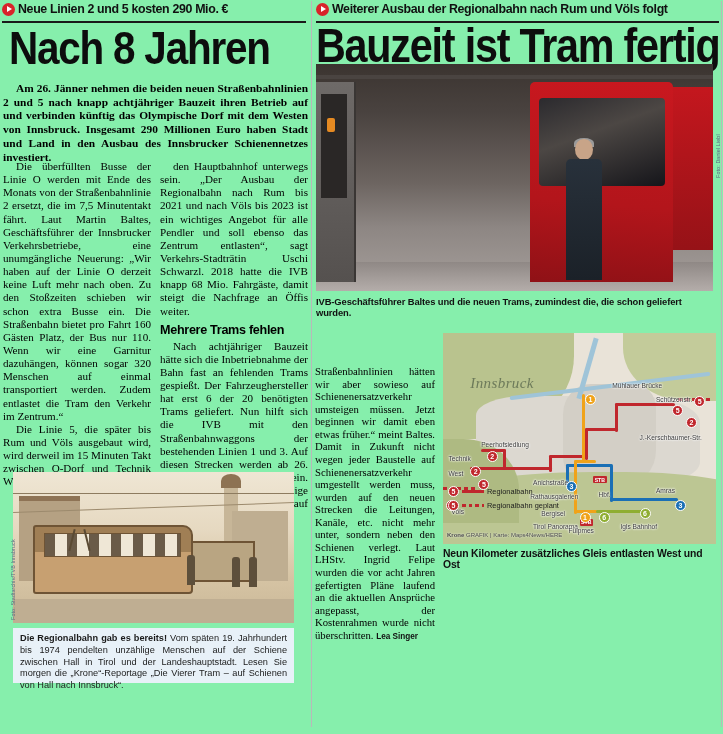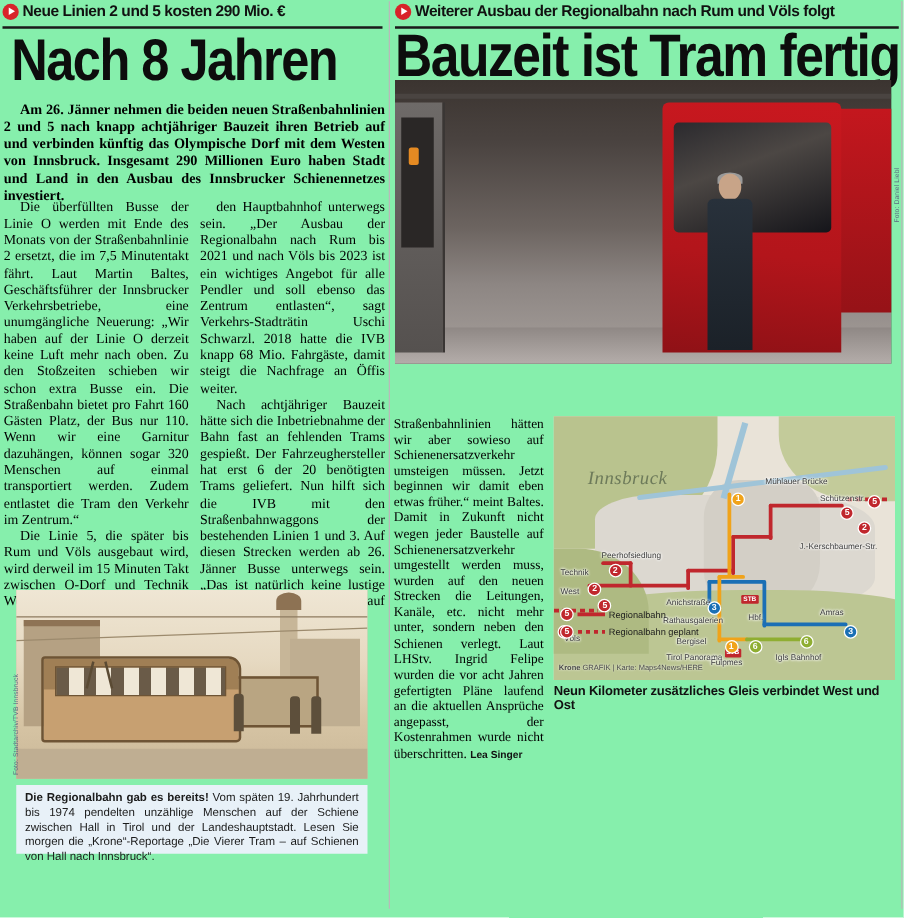--- a/index.html
+++ b/index.html
@@ -207,21 +207,21 @@
      background: linear-gradient(#8f8885,#b4adaa); }
 
   .cap-right {
     position: absolute; left: 316px; top: 296px; width: 400px;
     font-family: "Liberation Sans", sans-serif;
     font-size: 9.4px; font-weight: 700; color: #111; letter-spacing: -0.1px;
   }
 
   
   .right-cols { position: absolute; left: 315px; top: 333px; width: 120px; height: 230px; }
-  .right-cols .rcol { font-size: 10.7px; line-height: 1.175; text-align: justify; color: #000; }
+  .right-cols .rcol { font-size: 10.7px; line-height: 1.175; text-align: justify; color: #000; margin-top: 32px; }
   .byline {
     font-family: "Liberation Sans", sans-serif; font-size: 8.2px;
     font-weight: 700; color: #111;
   }
 
   
   .map {
     position: absolute; left: 443px; top: 333px; width: 273px; height: 211px;
     overflow: hidden; background: #e9e3d8;
   }
@@ -333,20 +333,21 @@
 
   <div class="lead">Am 26. Jänner nehmen die beiden neuen Straßenbahnlinien 2 und 5 nach knapp achtjähriger Bauzeit ihren Betrieb auf und verbinden künftig das Olympische Dorf mit dem Westen von Innsbruck. Insgesamt 290 Millionen Euro haben Stadt und Land in den Ausbau des Innsbrucker Schienennetzes investiert.</div>
 
   <div class="colwrap">
     <div class="col col-a">
       <p>Die überfüllten Busse der Linie O werden mit Ende des Monats von der Straßenbahnlinie 2 ersetzt, die im 7,5 Minutentakt fährt. Laut Martin Baltes, Geschäftsführer der Innsbrucker Verkehrsbetriebe, eine unumgängliche Neuerung: „Wir haben auf der Linie O derzeit keine Luft mehr nach oben. Zu den Stoßzeiten schieben wir schon extra Busse ein. Die Straßenbahn bietet pro Fahrt 160 Gästen Platz, der Bus nur 110. Wenn wir eine Garnitur dazuhängen, können sogar 320 Menschen auf einmal transportiert werden. Zudem entlastet die Tram den Verkehr im Zentrum.“</p>
       <p>Die Linie 5, die später bis Rum und Völs ausgebaut wird, wird derweil im 15 Minuten Takt zwischen O-Dorf und Technik West über</p>
     </div>
     <div class="col col-b">
       <p>den Hauptbahnhof unterwegs sein. „Der Ausbau der Regionalbahn nach Rum bis 2021 und nach Völs bis 2023 ist ein wichtiges Angebot für alle Pendler und soll ebenso das Zentrum entlasten“, sagt Verkehrs-Stadträtin Uschi Schwarzl. 2018 hatte die IVB knapp 68 Mio. Fahrgäste, damit steigt die Nachfrage an Öffis weiter.</p>
+      <div class="subhead">Mehrere Trams fehlen</div>
       <p>Nach achtjähriger Bauzeit hätte sich die Inbetriebnahme der Bahn fast an fehlenden Trams gespießt. Der Fahrzeughersteller hat erst 6 der 20 benötigten Trams geliefert. Nun hilft sich die IVB mit den Straßenbahnwaggons der bestehenden Linien 1 und 3. Auf diesen Strecken werden ab 26. Jänner Busse unterwegs sein. „Das ist natürlich keine lustige Situation. Wegen Baustellen auf den bestehenden</p>
     </div>
   </div>
 
   <div class="hist-photo">
     <div class="hist-sky"></div>
     <div class="hist-bldg-l"></div>
     <div class="hist-tower"></div>
     <div class="hist-bldg-r"></div>
     <div class="hist-wire"></div>
@@ -389,20 +390,21 @@
     </div>
 
 
     <div class="tram-door">
       <div class="door-inner"></div>
       <div class="door-handle"></div>
     </div>
   </div>
   <div class="photo-credit-v credit-photo-right">Foto: Daniel Liebl</div>
 
+  <div class="cap-right">IVB-Geschäftsführer Baltes und die neuen Trams, zumindest die, die schon geliefert wurden.</div>
 
   <div class="right-cols">
     <div class="rcol">
       <span>Straßenbahnlinien hätten wir aber sowieso auf Schienenersatzverkehr umsteigen müssen. Jetzt beginnen wir damit eben etwas früher.“ meint Baltes. Damit in Zukunft nicht wegen jeder Baustelle auf Schienenersatzverkehr umgestellt werden muss, wurden auf den neuen Strecken die Leitungen, Kanäle, etc. nicht mehr unter, sondern neben den Schienen verlegt. Laut LHStv. Ingrid Felipe wurden die vor acht Jahren gefertigten Pläne laufend an die aktuellen Ansprüche angepasst, der Kostenrahmen wurde nicht überschritten.</span>
       <span class="byline">Lea Singer</span>
     </div>
   </div>
 
   <div class="map">
     <div class="map-green-nw"></div>
@@ -487,15 +489,15 @@
         <span class="leg-dash"></span>
         <span>Regionalbahn geplant</span>
       </div>
     </div>
 
     <div class="map-credit">
       <b>Krone</b><span> GRAFIK | Karte: Maps4News/HERE</span>
     </div>
   </div>
 
-  <div class="cap-map">Neun Kilometer zusätzliches Gleis verbindet West und Ost</div>
+  <div class="cap-map">Neun Kilometer zusätzliches Gleis entlasten West und Ost</div>
 
 </div>
 
 </body></html>

